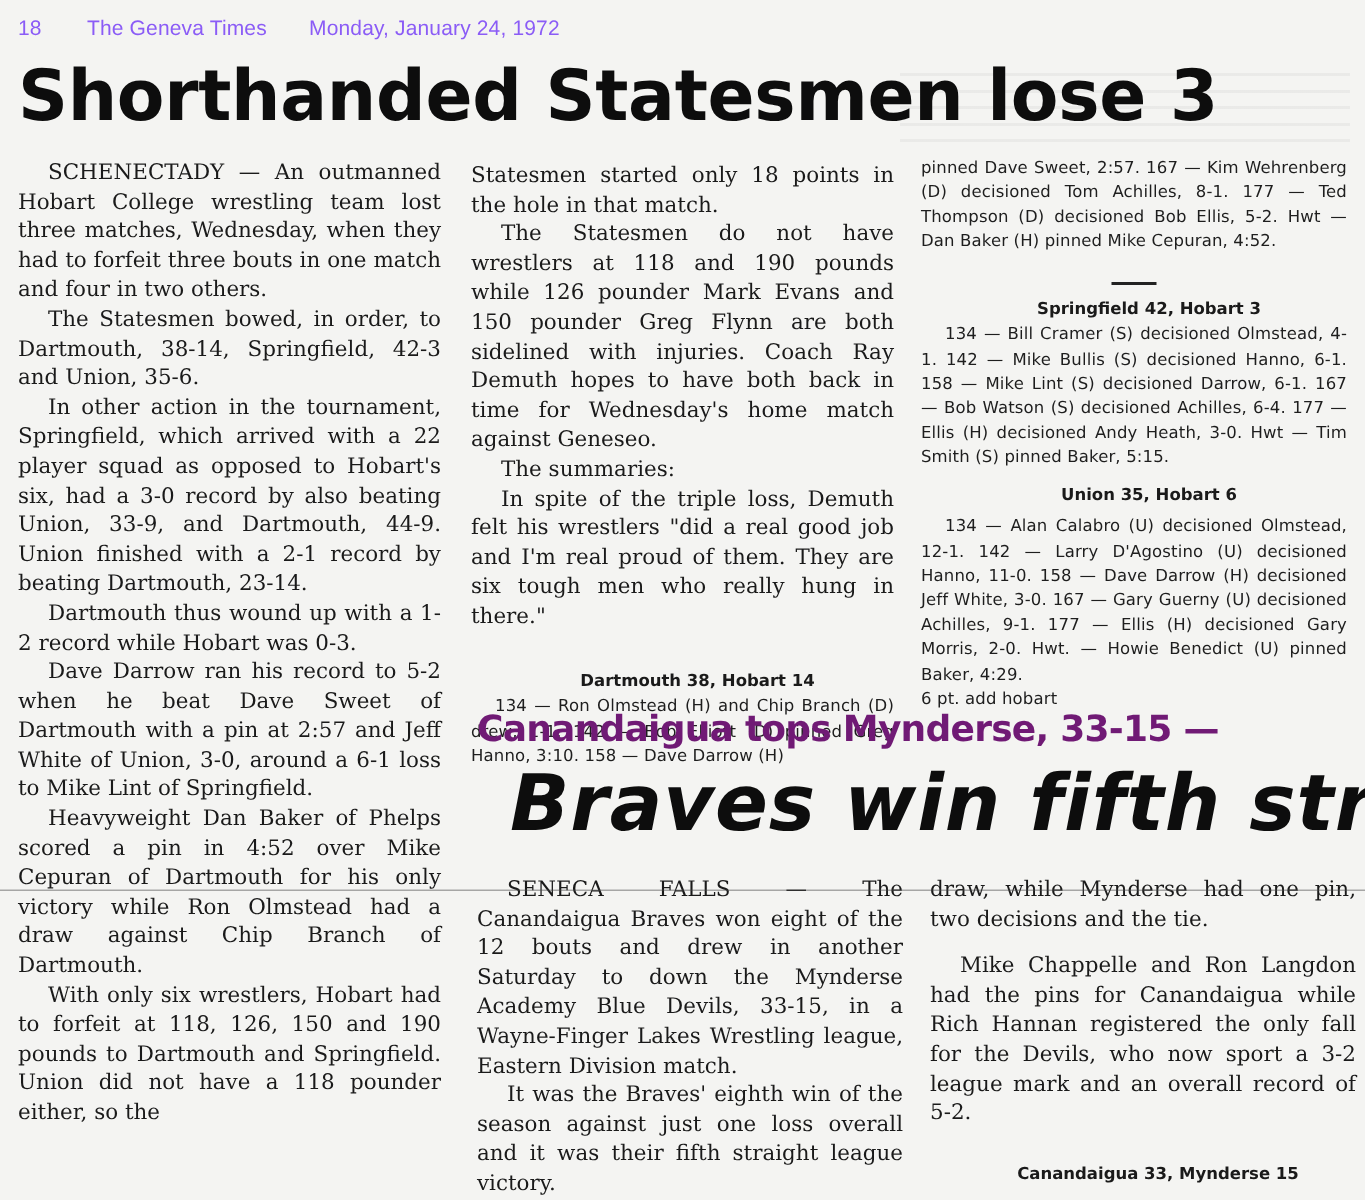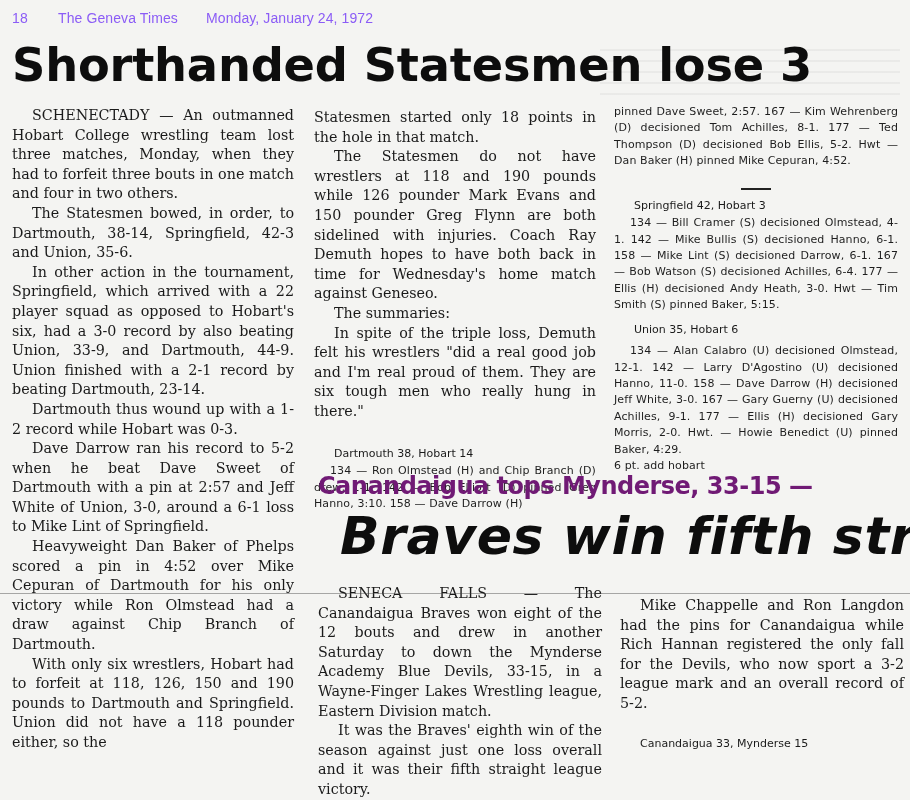--- a/index.html
+++ b/index.html
@@ -31,22 +31,22 @@
   .col p { margin: 0; text-indent: 20px; }
   .col p.noindent { text-indent: 0; }
   .c1 { left: 12px; top: 106px; width: 282px; }
   .c2 { left: 314px; top: 108px; width: 282px; }
   .c3 { left: 614px; top: 104px; width: 284px; }
   .summary {
     font-family: "DejaVu Sans", sans-serif; font-size: 11px; line-height: 16.4px;
     letter-spacing: 0.1px; text-align: justify; color: #1e1e1e;
   }
   .summary-head {
-    font-family: "DejaVu Sans", sans-serif; font-weight: normal;
-    font-size: 11px; text-align: left; margin: 0; color: #1a1a1a;
+    font-family: "DejaVu Sans", sans-serif; font-weight: bold;
+    font-size: 11px; text-align: center; margin: 0; color: #1a1a1a;
   }
   .rule-short { width: 30px; height: 2px; background: #222; margin: 18px auto 6px; }
   .sub-headline {
     position: absolute; left: 318px; top: 472px; margin: 0;
     font-family: "DejaVu Sans", sans-serif; font-weight: bold; font-size: 24px;
     white-space: nowrap; letter-spacing: -0.5px; color: #701a75;
   }
   .big-headline {
     position: absolute; left: 340px; top: 506px; margin: 0;
     font-family: "DejaVu Sans", sans-serif; font-style: italic; font-size: 52px;
@@ -70,21 +70,21 @@
 <div class="page">
   <div class="bleed"></div>
 
   <div class="masthead">
     <span class="pg">18</span><span class="paper">The Geneva Times</span><span>Monday, January 24, 1972</span>
   </div>
 
   <h1 class="headline">Shorthanded Statesmen lose 3</h1>
 
   <div class="col c1">
-    <p>SCHENECTADY — An outmanned Hobart College wrestling team lost three matches, Monday, when they had to forfeit three bouts in one match and four in two others.</p>
+    <p>SCHENECTADY — An outmanned Hobart College wrestling team lost three matches, Wednesday, when they had to forfeit three bouts in one match and four in two others.</p>
     <p>The Statesmen bowed, in order, to Dartmouth, 38-14, Springfield, 42-3 and Union, 35-6.</p>
     <p>In other action in the tournament, Springfield, which arrived with a 22 player squad as opposed to Hobart's six, had a 3-0 record by also beating Union, 33-9, and Dartmouth, 44-9. Union finished with a 2-1 record by beating Dartmouth, 23-14.</p>
     <p>Dartmouth thus wound up with a 1-2 record while Hobart was 0-3.</p>
     <p>Dave Darrow ran his record to 5-2 when he beat Dave Sweet of Dartmouth with a pin at 2:57 and Jeff White of Union, 3-0, around a 6-1 loss to Mike Lint of Springfield.</p>
     <p>Heavyweight Dan Baker of Phelps scored a pin in 4:52 over Mike Cepuran of Dartmouth for his only victory while Ron Olmstead had a draw against Chip Branch of Dartmouth.</p>
     <p>With only six wrestlers, Hobart had to forfeit at 118, 126, 150 and 190 pounds to Dartmouth and Springfield. Union did not have a 118 pounder either, so the</p>
   </div>
 
   <div class="col c2">
     <p class="noindent">Statesmen started only 18 points in the hole in that match.</p>
@@ -109,20 +109,21 @@
   <h2 class="sub-headline">Canandaigua tops Mynderse, 33-15 —</h2>
   <h1 class="big-headline">Braves win fifth strai</h1>
 
   <div class="col c4">
     <p>SENECA FALLS — The Canandaigua Braves won eight of the 12 bouts and drew in another Saturday to down the Mynderse Academy Blue Devils, 33-15, in a Wayne-Finger Lakes Wrestling league, Eastern Division match.</p>
     <p>It was the Braves' eighth win of the season against just one loss overall and it was their fifth straight league victory.</p>
     <p>The powerful Braves came up with two pins and six decisions, besides the</p>
   </div>
 
   <div class="col c5">
+    <p class="noindent">draw, while Mynderse had one pin, two decisions and the tie.</p>
     <div style="height:12px"></div>
     <p>Mike Chappelle and Ron Langdon had the pins for Canandaigua while Rich Hannan registered the only fall for the Devils, who now sport a 3-2 league mark and an overall record of 5-2.</p>
     <div style="height:20px"></div>
     <p class="summary-head">Canandaigua 33, Mynderse 15</p>
 
   </div>
 
   <div class="fold"></div>
 </div>
 

